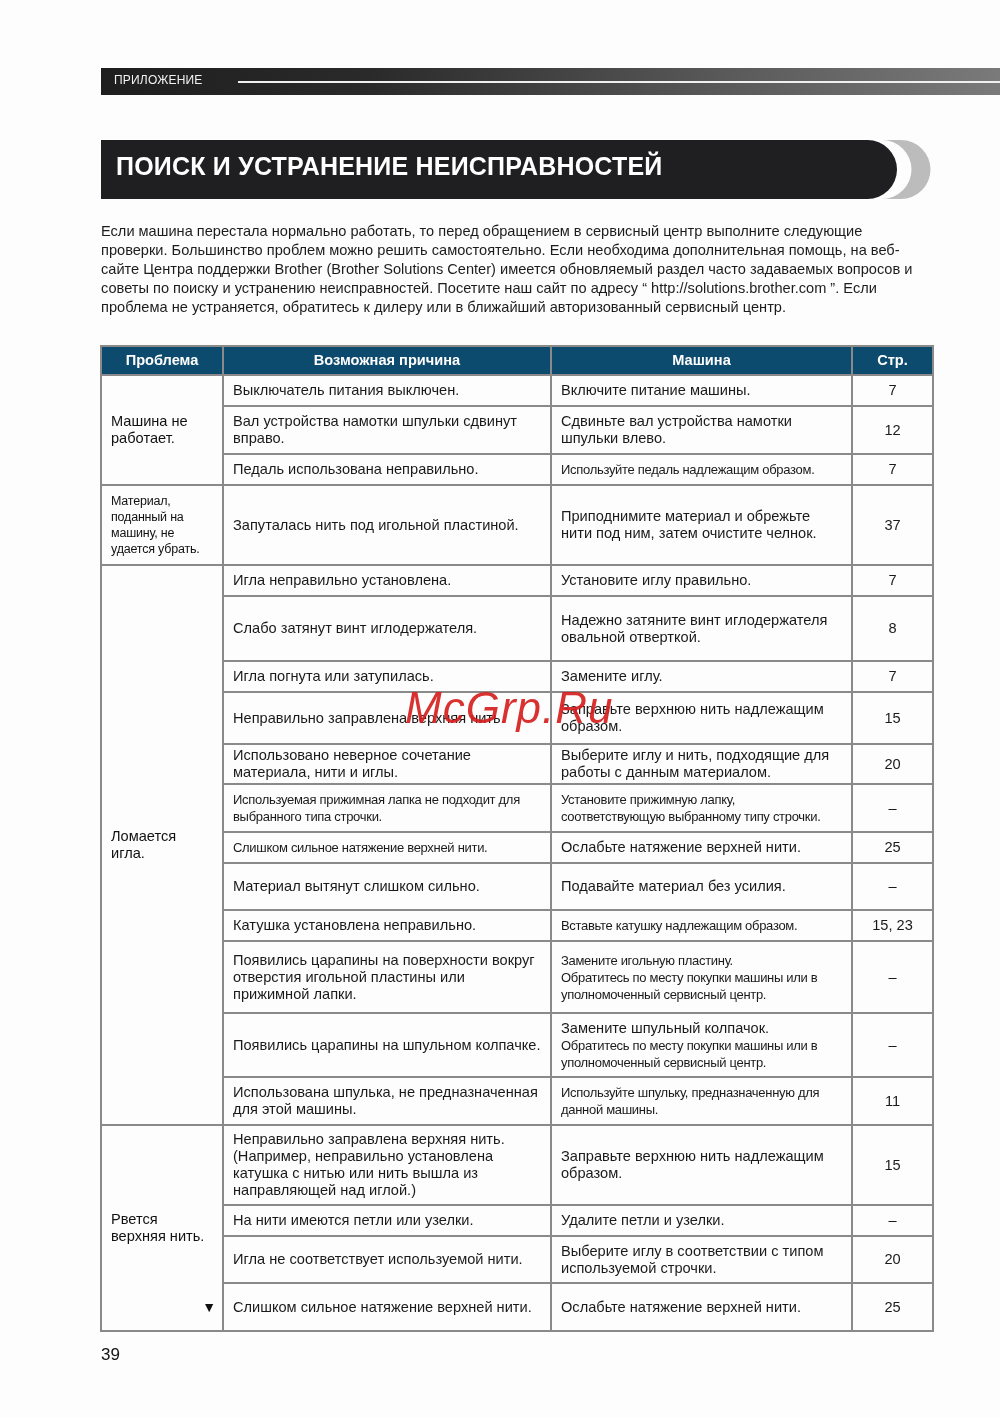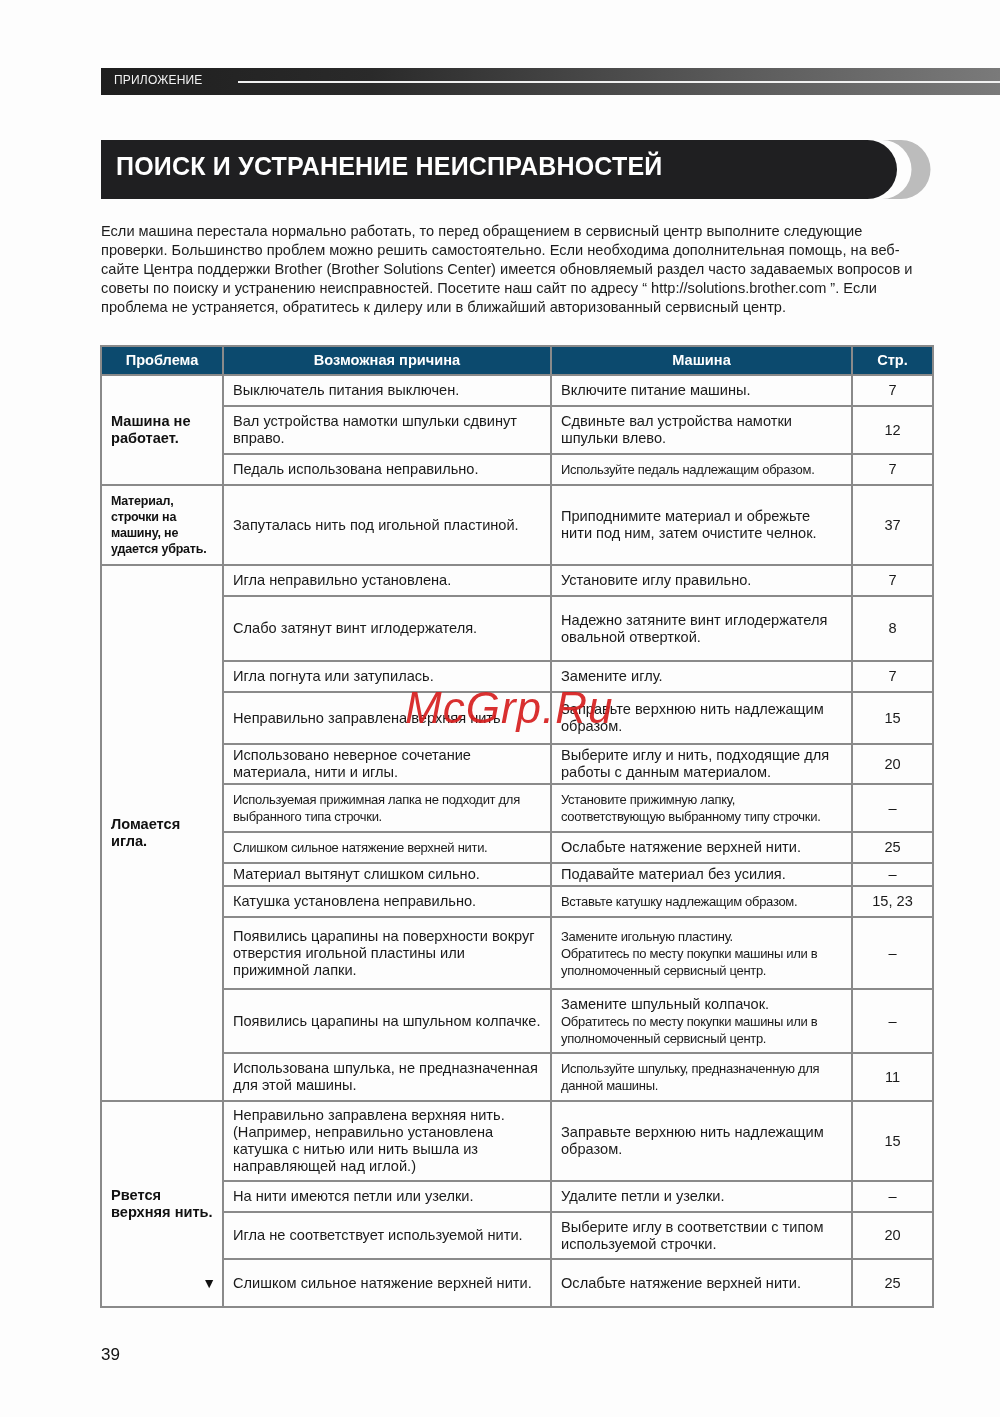--- a/index.html
+++ b/index.html
@@ -36,21 +36,21 @@
   table.trouble {
     position: absolute; left: 100px; top: 345px; width: 832px;
     border-collapse: collapse; table-layout: fixed; font-size: 14.6px;
   }
   table.trouble th, table.trouble td {
     border: 2px solid #8a8a8a; padding: 0 9px; vertical-align: middle; line-height: 17px;
   }
   table.trouble th {
     background: #0c4a6e; color: #fff; font-weight: bold; height: 27px; font-size: 14.6px; text-align: center;
   }
-  td.prob { font-weight: bold; color: #111; }
+  td.prob { font-weight: normal; color: #111; }
   td.prob.small { font-size: 12.5px; line-height: 16px; letter-spacing: -0.2px; }
   td.pg { text-align: center; }
   td .cond { font-size: 13px; letter-spacing: -0.3px; }
   .arrow { position: absolute; right: 6px; bottom: 14px; font-size: 14px; }
   td.rel { position: relative; }
   .pagenum { position: absolute; left: 101px; top: 1345px; font-size: 17px; color: #111; }
   .watermark {
     position: absolute; left: 405px; top: 683px; font-size: 44px; color: #d61f1f;
     font-family: "Liberation Sans", sans-serif; font-style: italic; letter-spacing: 1px;
     opacity: 0.92; pointer-events: none;
@@ -101,21 +101,21 @@
       <td>Сдвиньте вал устройства намотки шпульки влево.</td>
       <td class="pg">12</td>
     </tr>
     <tr style="height:31px">
       <td>Педаль использована неправильно.</td>
       <td><span class="cond">Используйте педаль надлежащим образом.</span></td>
       <td class="pg">7</td>
     </tr>
 
     <tr style="height:80px">
-      <td class="prob small">Материал, строчки на машину, не удается убрать.</td>
+      <td class="prob small">Материал, поданный на машину, не удается убрать.</td>
       <td>Запуталась нить под игольной пластиной.</td>
       <td>Приподнимите материал и обрежьте нити под ним, затем очистите челнок.</td>
       <td class="pg">37</td>
     </tr>
 
     <tr style="height:31px">
       <td class="prob" rowspan="12">Ломается игла.</td>
       <td>Игла неправильно установлена.</td>
       <td>Установите иглу правильно.</td>
       <td class="pg">7</td>
@@ -143,21 +143,21 @@
     <tr style="height:48px">
       <td><span class="cond">Используемая прижимная лапка не подходит для выбранного типа строчки.</span></td>
       <td><span class="cond">Установите прижимную лапку, соответствующую выбранному типу строчки.</span></td>
       <td class="pg">–</td>
     </tr>
     <tr style="height:31px">
       <td><span class="cond">Слишком сильное натяжение верхней нити.</span></td>
       <td>Ослабьте натяжение верхней нити.</td>
       <td class="pg">25</td>
     </tr>
-    <tr style="height:23px">
+    <tr style="height:47px">
       <td>Материал вытянут слишком сильно.</td>
       <td>Подавайте материал без усилия.</td>
       <td class="pg">–</td>
     </tr>
     <tr style="height:31px">
       <td>Катушка установлена неправильно.</td>
       <td><span class="cond">Вставьте катушку надлежащим образом.</span></td>
       <td class="pg">15, 23</td>
     </tr>
     <tr style="height:72px">

